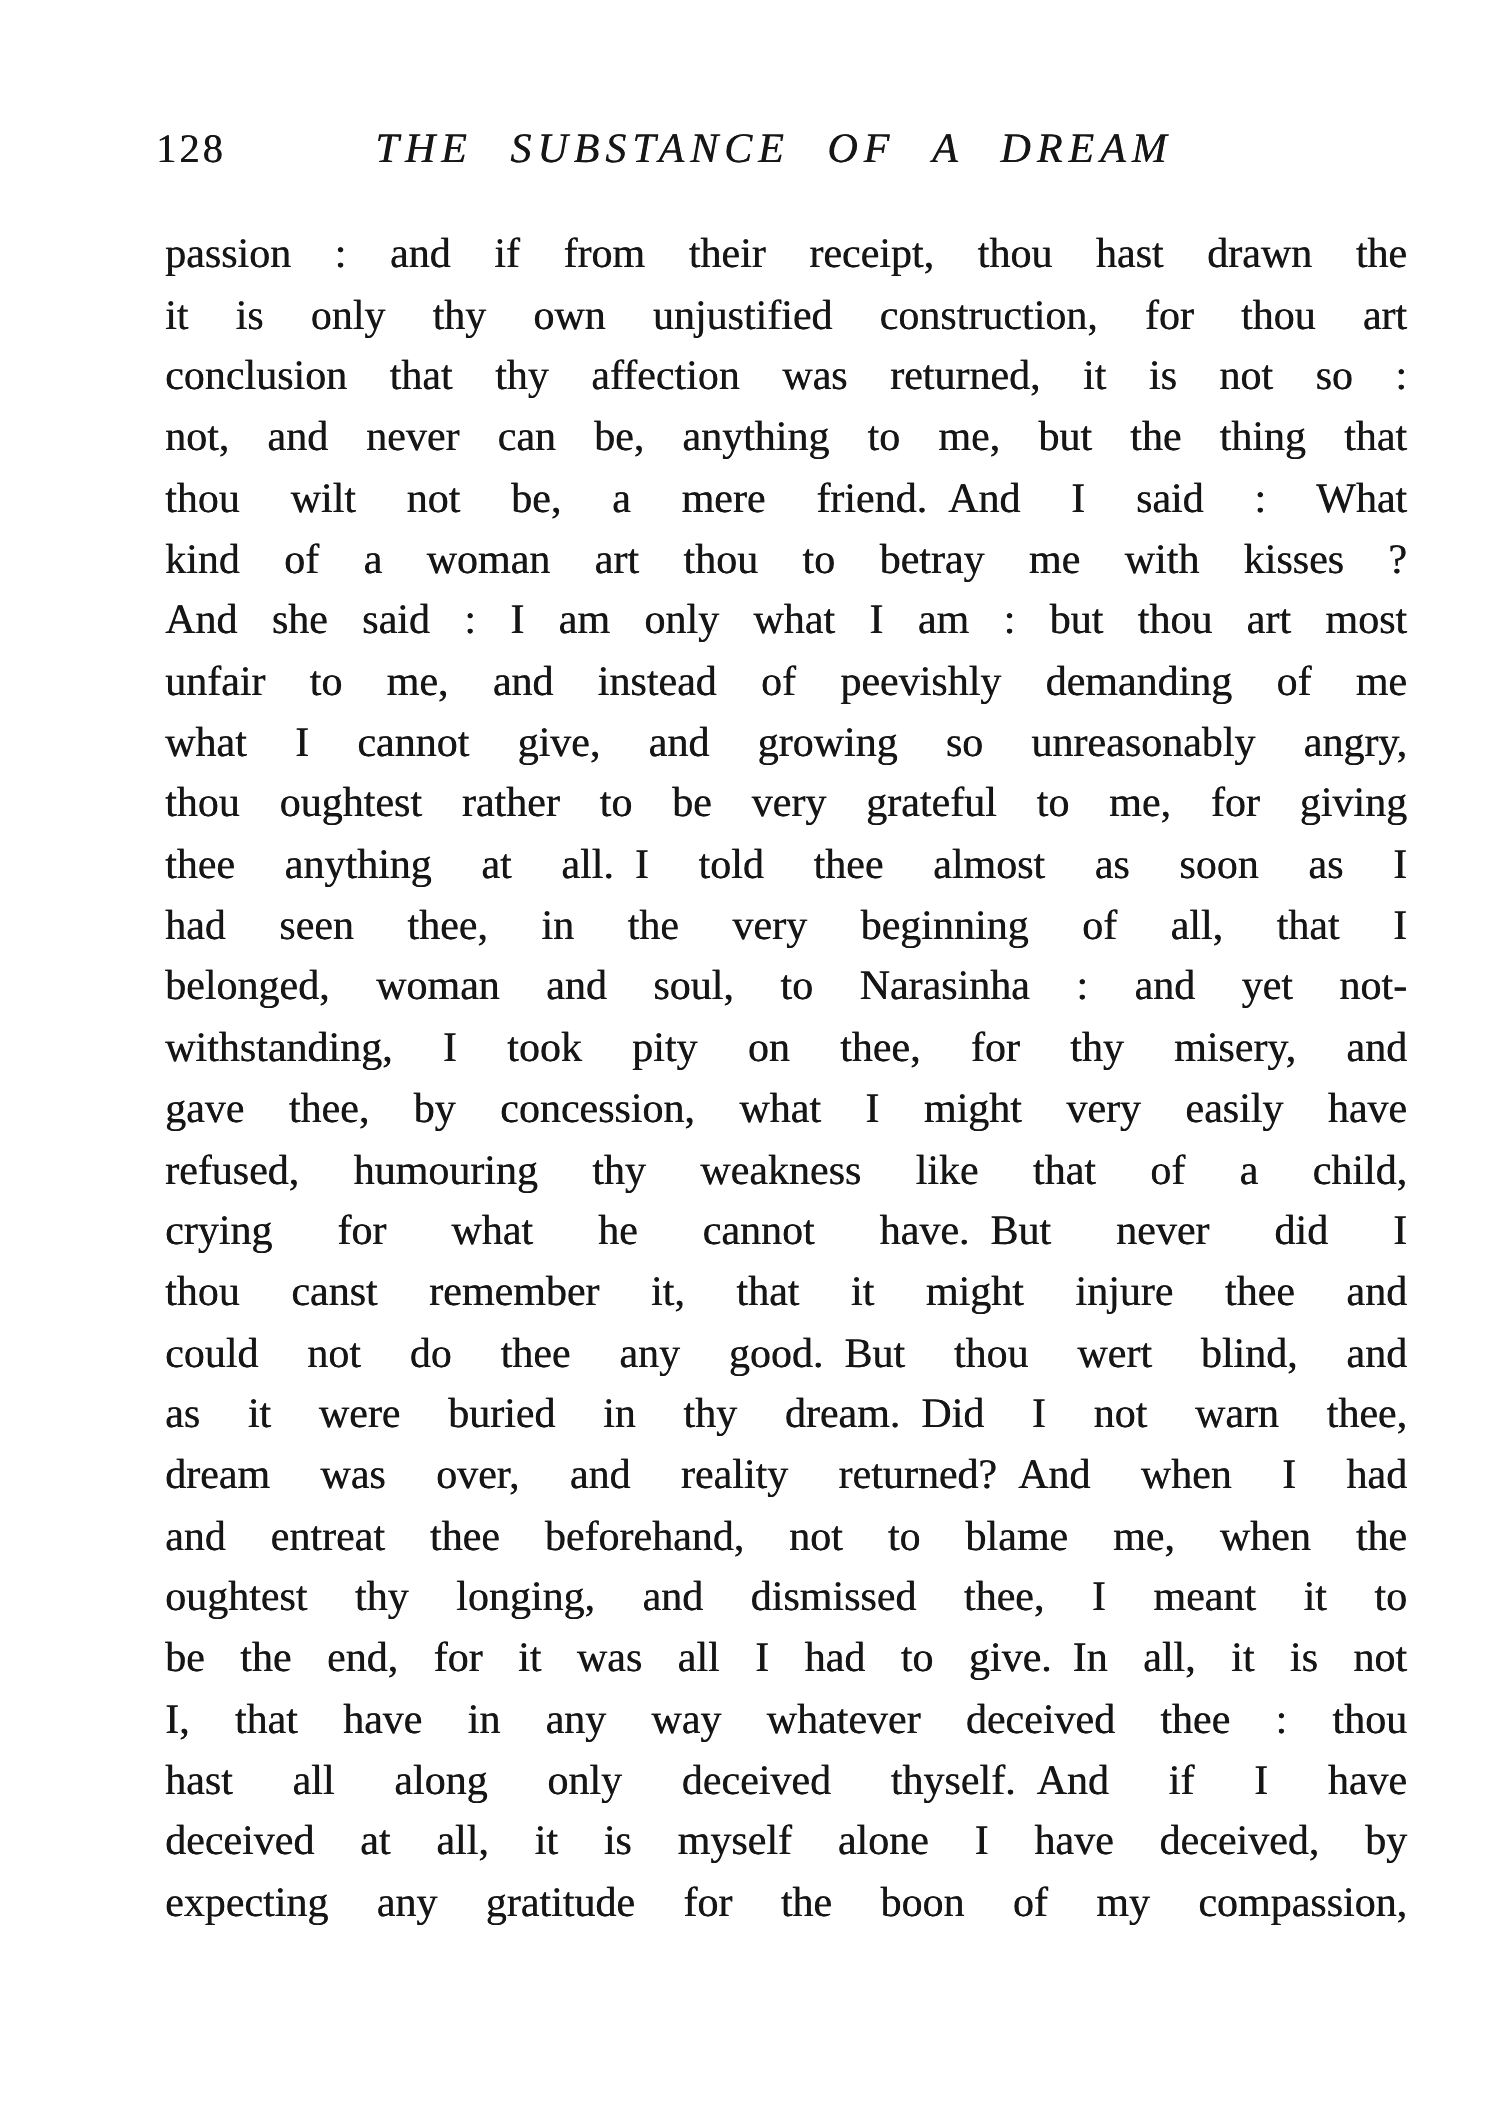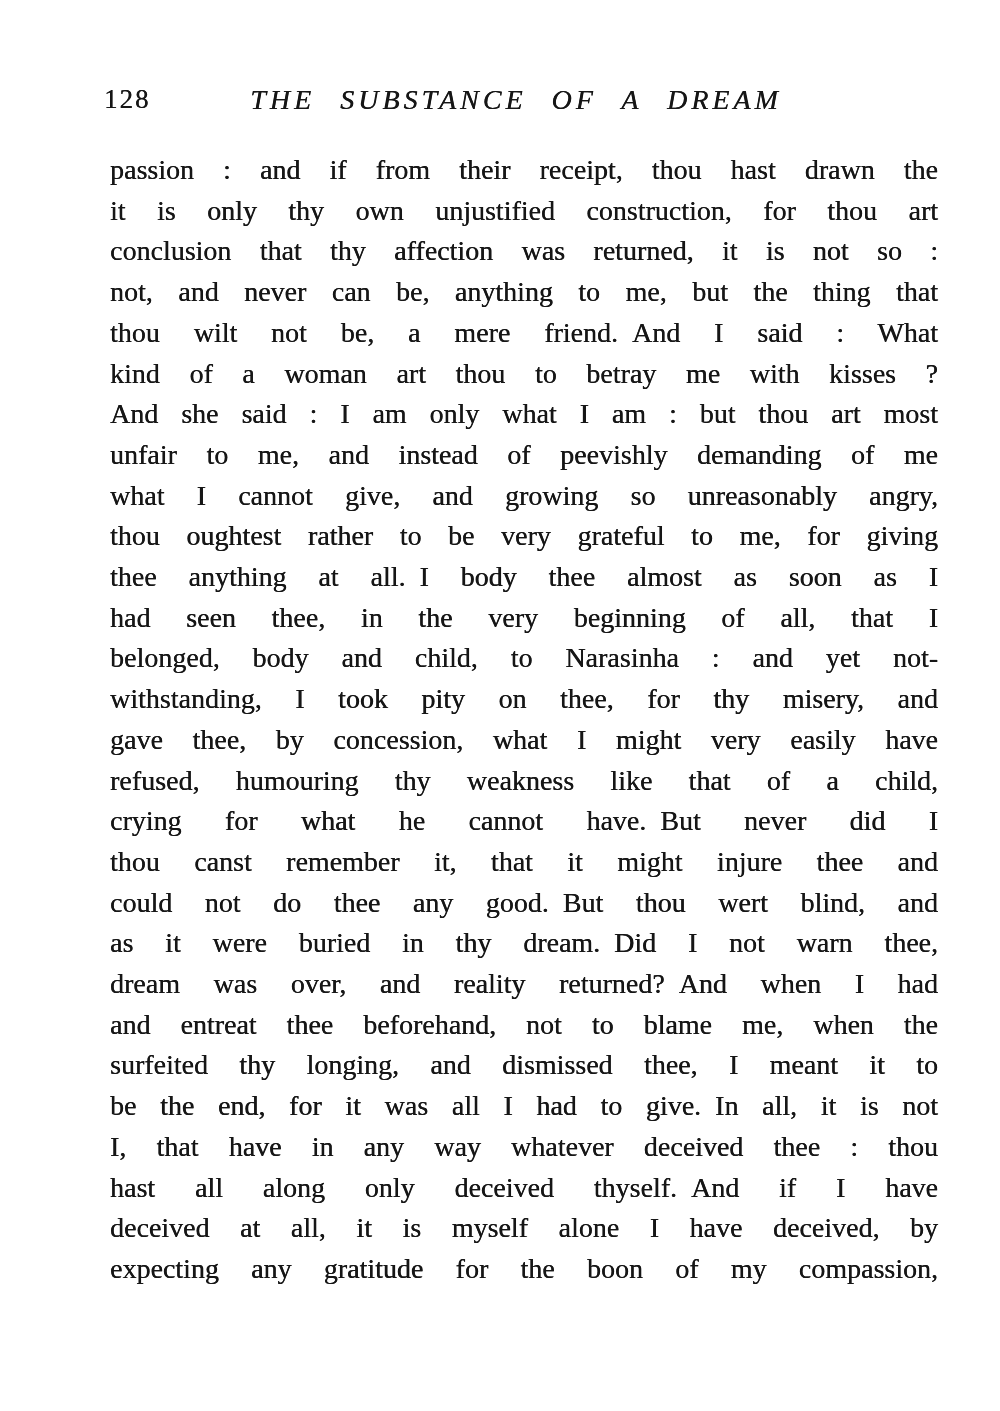--- a/index.html
+++ b/index.html
@@ -71,32 +71,32 @@
     <div class="line">passion : and if from their receipt, thou hast drawn the</div>
     <div class="line">it is only thy own unjustified construction, for thou art</div>
     <div class="line">conclusion that thy affection was returned, it is not so :</div>
     <div class="line">not, and never can be, anything to me, but the thing that</div>
     <div class="line">thou wilt not be, a mere friend. And I said : What</div>
     <div class="line">kind of a woman art thou to betray me with kisses ?</div>
     <div class="line">And she said : I am only what I am : but thou art most</div>
     <div class="line">unfair to me, and instead of peevishly demanding of me</div>
     <div class="line">what I cannot give, and growing so unreasonably angry,</div>
     <div class="line">thou oughtest rather to be very grateful to me, for giving</div>
-    <div class="line">thee anything at all. I body thee almost as soon as I</div>
+    <div class="line">thee anything at all. I told thee almost as soon as I</div>
     <div class="line">had seen thee, in the very beginning of all, that I</div>
-    <div class="line">belonged, body and child, to Narasinha : and yet not-</div>
+    <div class="line">belonged, woman and soul, to Narasinha : and yet not-</div>
     <div class="line">withstanding, I took pity on thee, for thy misery, and</div>
     <div class="line">gave thee, by concession, what I might very easily have</div>
     <div class="line">refused, humouring thy weakness like that of a child,</div>
     <div class="line">crying for what he cannot have. But never did I</div>
     <div class="line">thou canst remember it, that it might injure thee and</div>
     <div class="line">could not do thee any good. But thou wert blind, and</div>
     <div class="line">as it were buried in thy dream. Did I not warn thee,</div>
     <div class="line">dream was over, and reality returned? And when I had</div>
     <div class="line">and entreat thee beforehand, not to blame me, when the</div>
-    <div class="line">surfeited thy longing, and dismissed thee, I meant it to</div>
+    <div class="line">oughtest thy longing, and dismissed thee, I meant it to</div>
     <div class="line">be the end, for it was all I had to give. In all, it is not</div>
     <div class="line">I, that have in any way whatever deceived thee : thou</div>
     <div class="line">hast all along only deceived thyself. And if I have</div>
     <div class="line">deceived at all, it is myself alone I have deceived, by</div>
     <div class="line">expecting any gratitude for the boon of my compassion,</div>
   </div>
 </div>
 
 </body></html>

